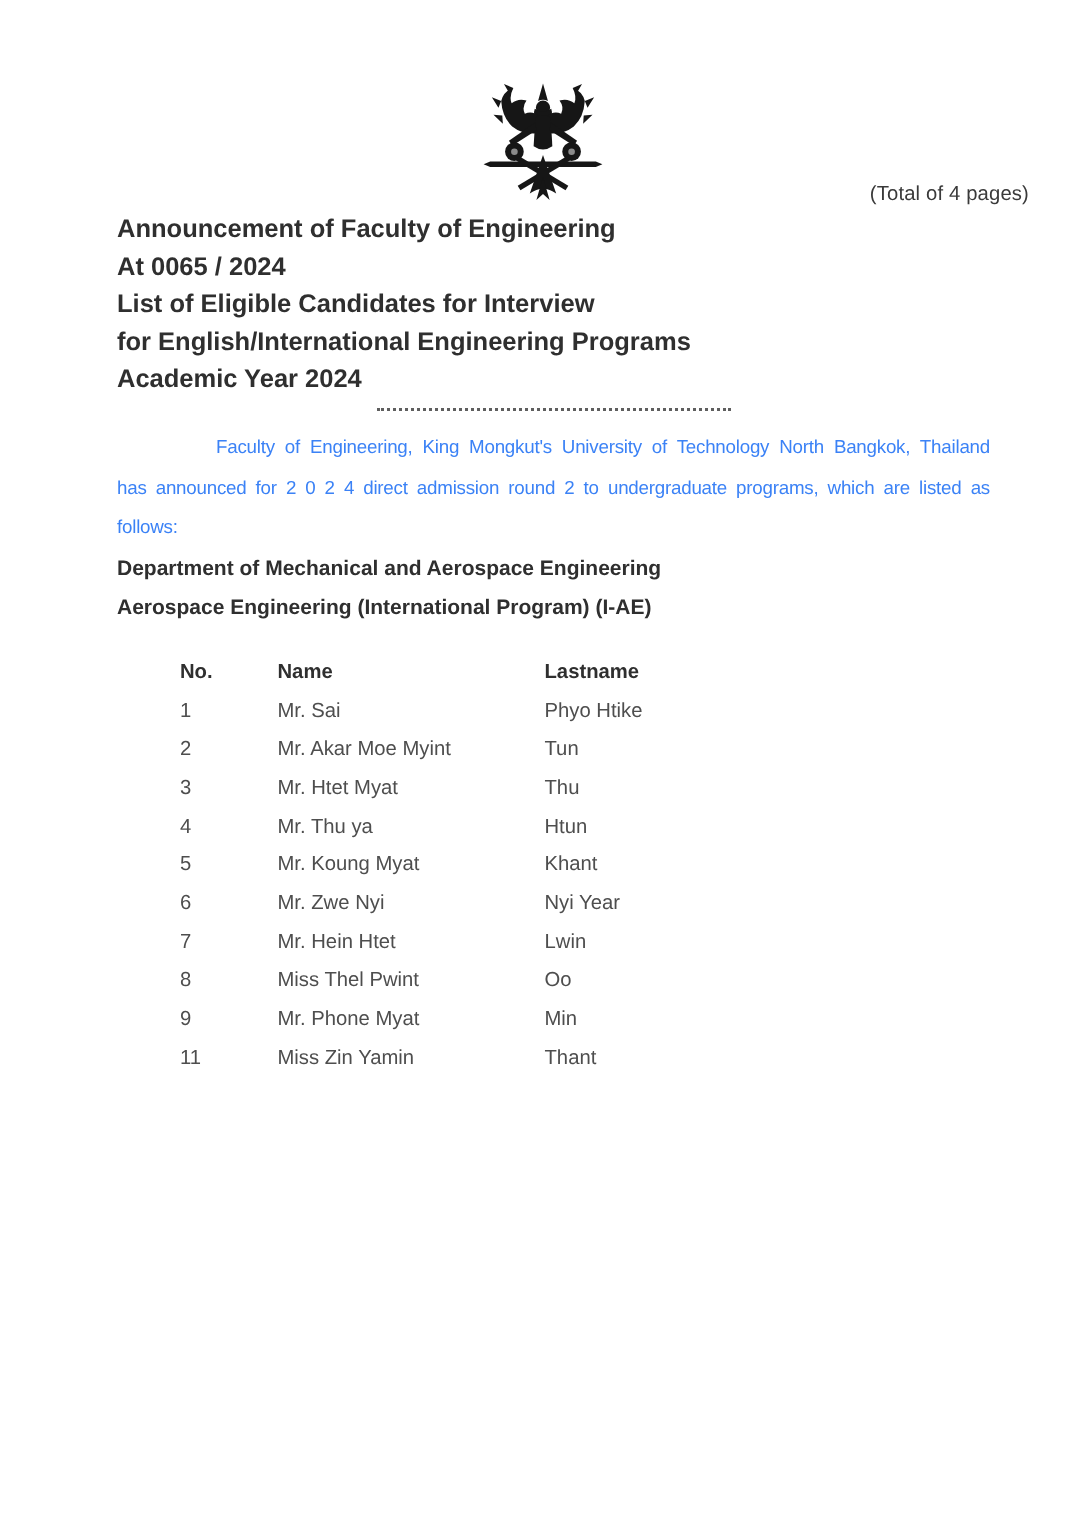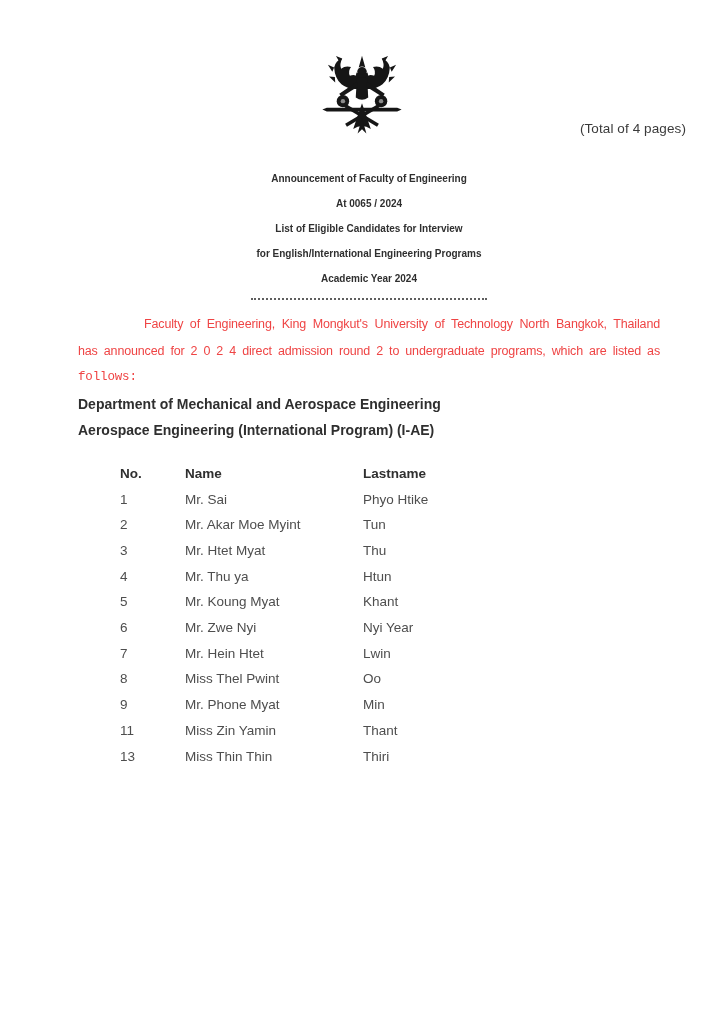--- a/index.html
+++ b/index.html
@@ -24,46 +24,45 @@
   .total-note {
     position: absolute;
     top: 121px;
     right: 38px;
     font-size: 13.5px;
     color: #3a3a3a;
     letter-spacing: 0.1px;
   }
 
   .title-block {
-    margin-top: 26px;
-    text-align: center;
+    text-align: left;
     font-weight: bold;
-    font-size: 10px;
+    font-size: 17px;
     color: #2f2f2f;
   }
   .title-block .title-line { line-height: 25px; }
 
   .dotted-sep {
     width: 236px;
     height: 0;
     margin: 7px auto 0;
     border-top: 2px dotted #5f5f5f;
   }
 
   .intro {
     margin-top: 11px;
     font-size: 12.5px;
     line-height: 26.5px;
-    color: #ef4444;
+    color: #3b82f6;
     letter-spacing: -0.15px;
     word-spacing: -1px;
   }
   .intro .jline { text-align: justify; text-align-last: justify; }
   .intro .jline.first { text-indent: 66px; }
-  .intro .jline.last { text-align: right; text-align-last: left; font-family: Liberation Mono, monospace; }
+  .intro .jline.last { text-align: right; text-align-last: left; }
 
   .section-heading {
     font-weight: bold;
     font-size: 14px;
     color: #2f2f2f;
     line-height: 26px;
   }
 
   table.candidates {
     margin: 18px 0 0 42px;
@@ -210,22 +209,17 @@
           <tr>
             <td>9</td>
             <td>Mr. Phone Myat</td>
             <td>Min</td>
           </tr>
           <tr>
             <td>11</td>
             <td>Miss Zin Yamin</td>
             <td>Thant</td>
           </tr>
-          <tr>
-            <td>13</td>
-            <td>Miss Thin Thin</td>
-            <td>Thiri</td>
-          </tr>
         </tbody>
     </table>
 
   </div>
 </div>
 
 </body></html>

